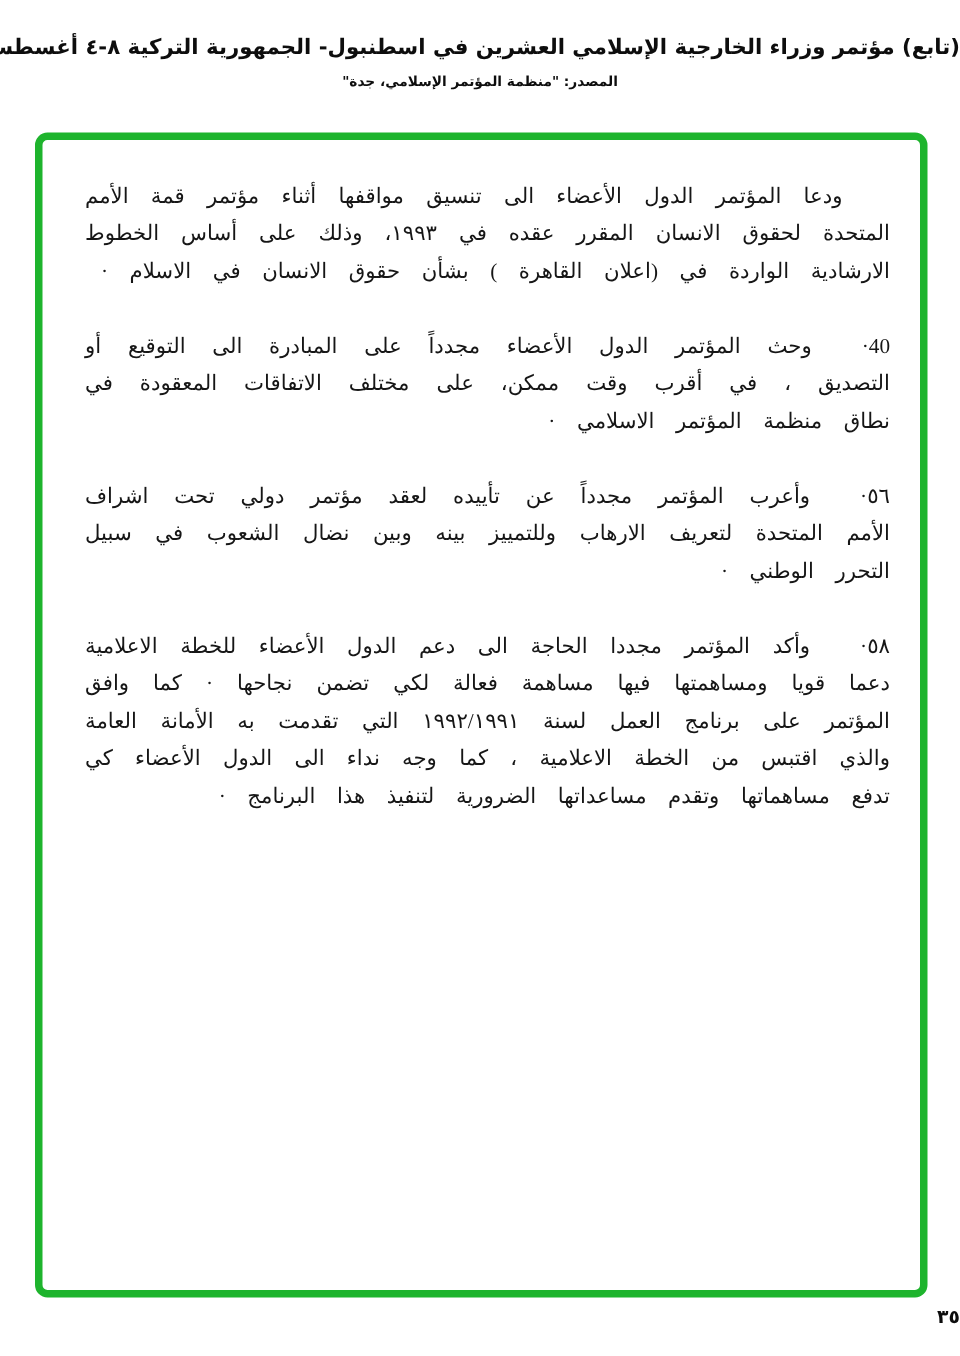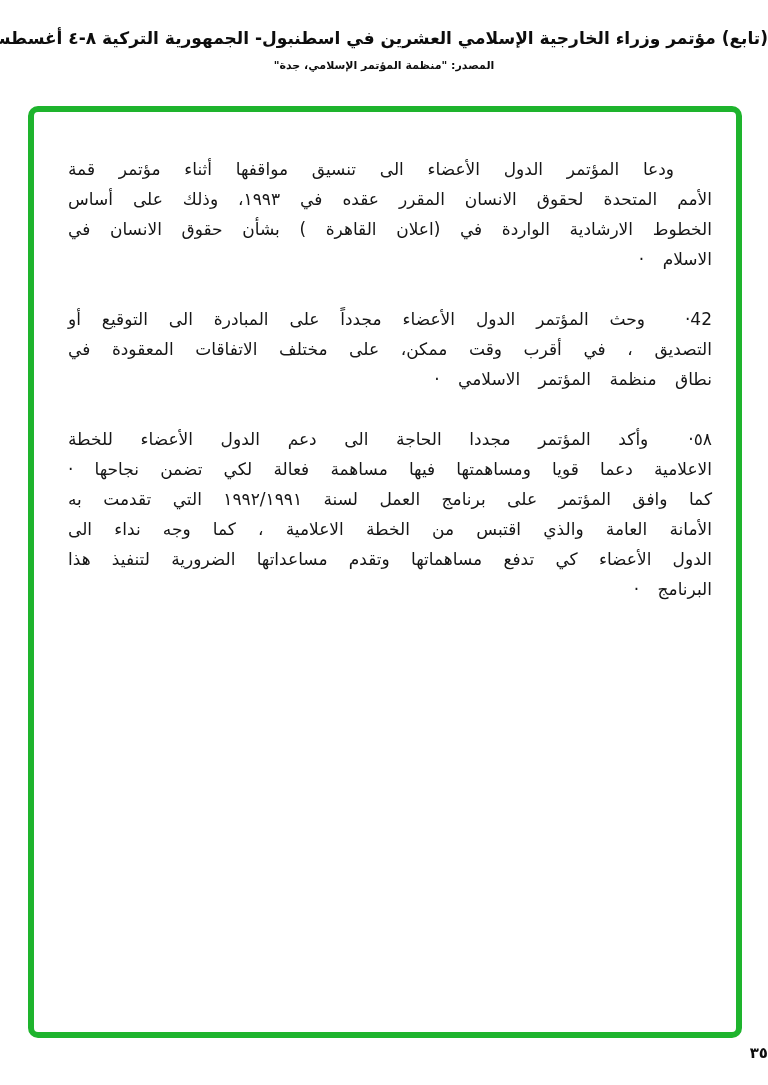--- a/index.html
+++ b/index.html
@@ -33,22 +33,23 @@
   }
   .content-frame {
     position:absolute;
     left:28px; top:106px;
     width:714px; height:932px;
     border:6px solid var(--green);
     border-radius:10px;
     background:transparent;
   }
   .frame-inner {
-    padding:42px 24px 0 34px;
+    padding:30px 24px 0 34px;
     direction:rtl;
+    font-family:Liberation Serif, serif;
   }
   .para {
     direction:rtl;
     text-align:justify;
     font-size:17px;
     line-height:30px;
     word-spacing:13px;
     color:#161616;
     margin-bottom:30px;
   }
@@ -71,22 +72,23 @@
 <header class="doc-header">
   <div class="doc-title">(تابع) مؤتمر وزراء الخارجية الإسلامي العشرين في اسطنبول- الجمهورية التركية ٤‎-‎٨ أغسطس ١٩٩١ البيان الختامي</div>
   <div class="doc-source">المصدر: "منظمة المؤتمر الإسلامي، جدة"</div>
 </header>
 
 <section class="content-frame">
   <div class="frame-inner">
 
     <p class="para para-intro"><span>ودعا المؤتمر الدول الأعضاء الى تنسيق مواقفها أثناء مؤتمر قمة الأمم المتحدة لحقوق الانسان المقرر عقده في ١٩٩٣، وذلك على أساس الخطوط الارشادية الواردة في (اعلان القاهرة ) بشأن حقوق الانسان في الاسلام ·</span></p>
 
-    <p class="para"><span class="para-number">42·</span><span>وحث المؤتمر الدول الأعضاء مجدداً على المبادرة الى التوقيع أو التصديق ، في أقرب وقت ممكن، على مختلف الاتفاقات المعقودة في نطاق منظمة المؤتمر الاسلامي ·</span></p>
+    <p class="para"><span class="para-number">40·</span><span>وحث المؤتمر الدول الأعضاء مجدداً على المبادرة الى التوقيع أو التصديق ، في أقرب وقت ممكن، على مختلف الاتفاقات المعقودة في نطاق منظمة المؤتمر الاسلامي ·</span></p>
 
+    <p class="para"><span class="para-number">٥٦·</span><span>وأعرب المؤتمر مجدداً عن تأييده لعقد مؤتمر دولي تحت اشراف الأمم المتحدة لتعريف الارهاب وللتمييز بينه وبين نضال الشعوب في سبيل التحرر الوطني ·</span></p>
 
 
     <p class="para"><span class="para-number">٥٨·</span><span>وأكد المؤتمر مجددا الحاجة الى دعم الدول الأعضاء للخطة الاعلامية دعما قويا ومساهمتها فيها مساهمة فعالة لكي تضمن نجاحها · كما وافق المؤتمر على برنامج العمل لسنة ١٩٩٢/١٩٩١ التي تقدمت به الأمانة العامة والذي اقتبس من الخطة الاعلامية ، كما وجه نداء الى الدول الأعضاء كي تدفع مساهماتها وتقدم مساعداتها الضرورية لتنفيذ هذا البرنامج ·</span></p>
 
   </div>
 </section>
 
 <footer class="page-number">٣٥</footer>
 
 </body></html>

